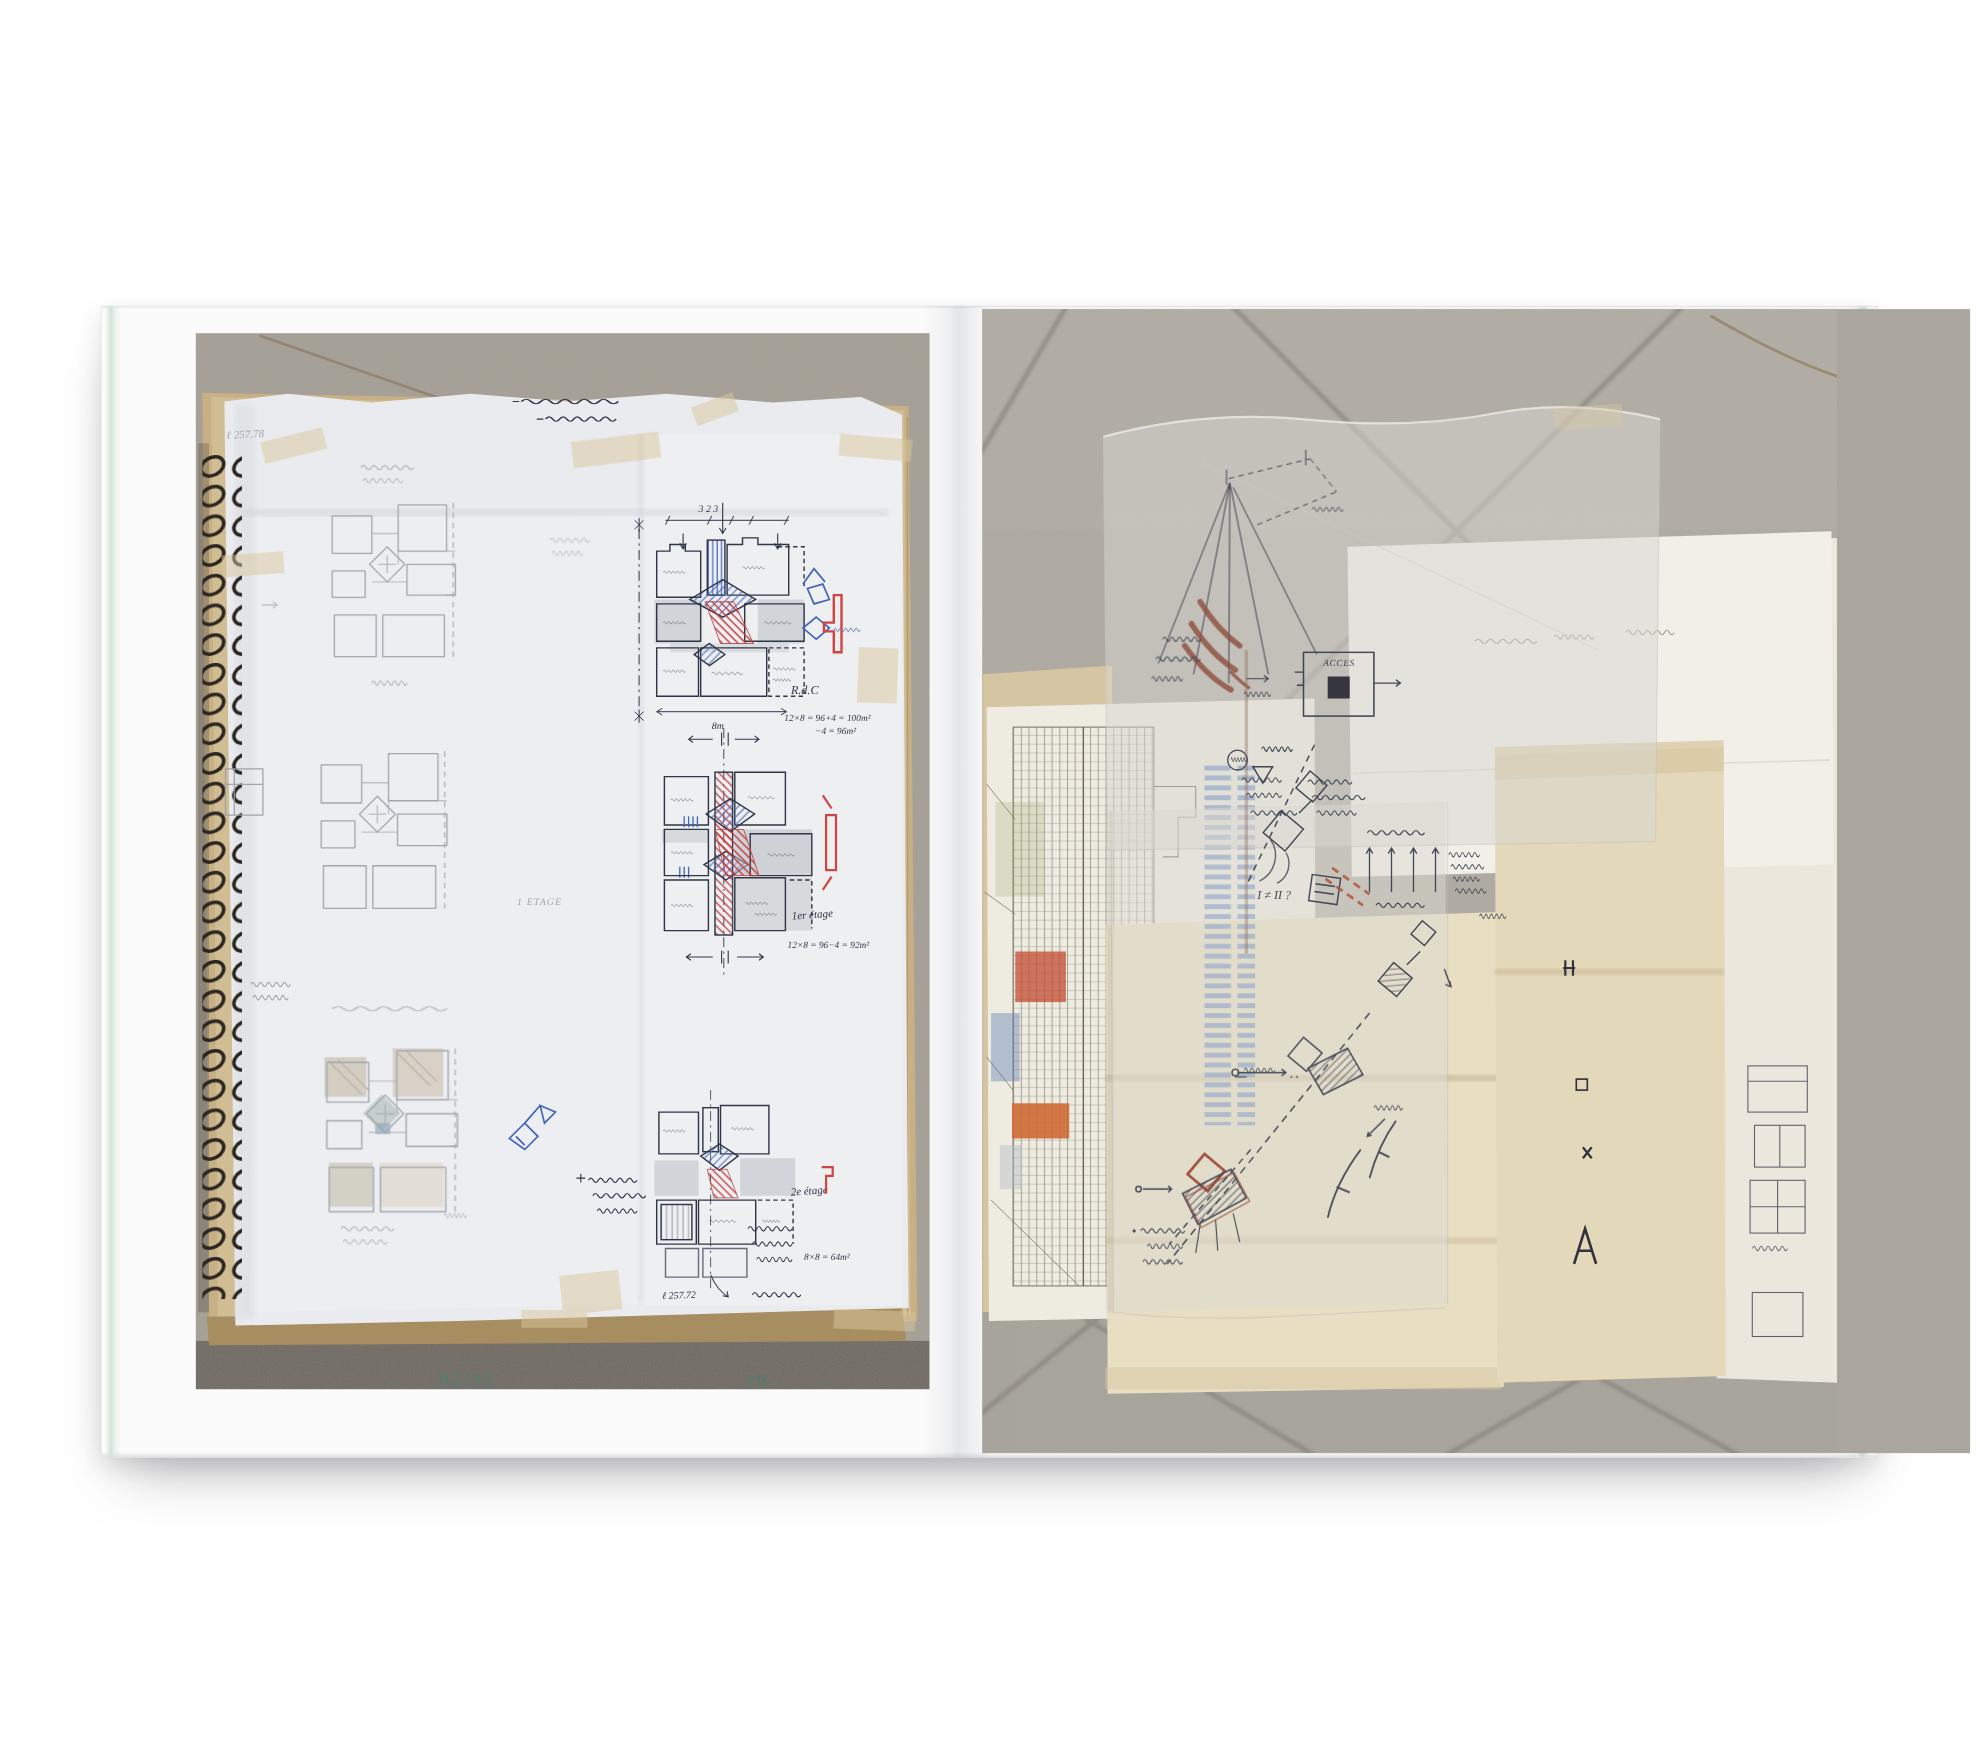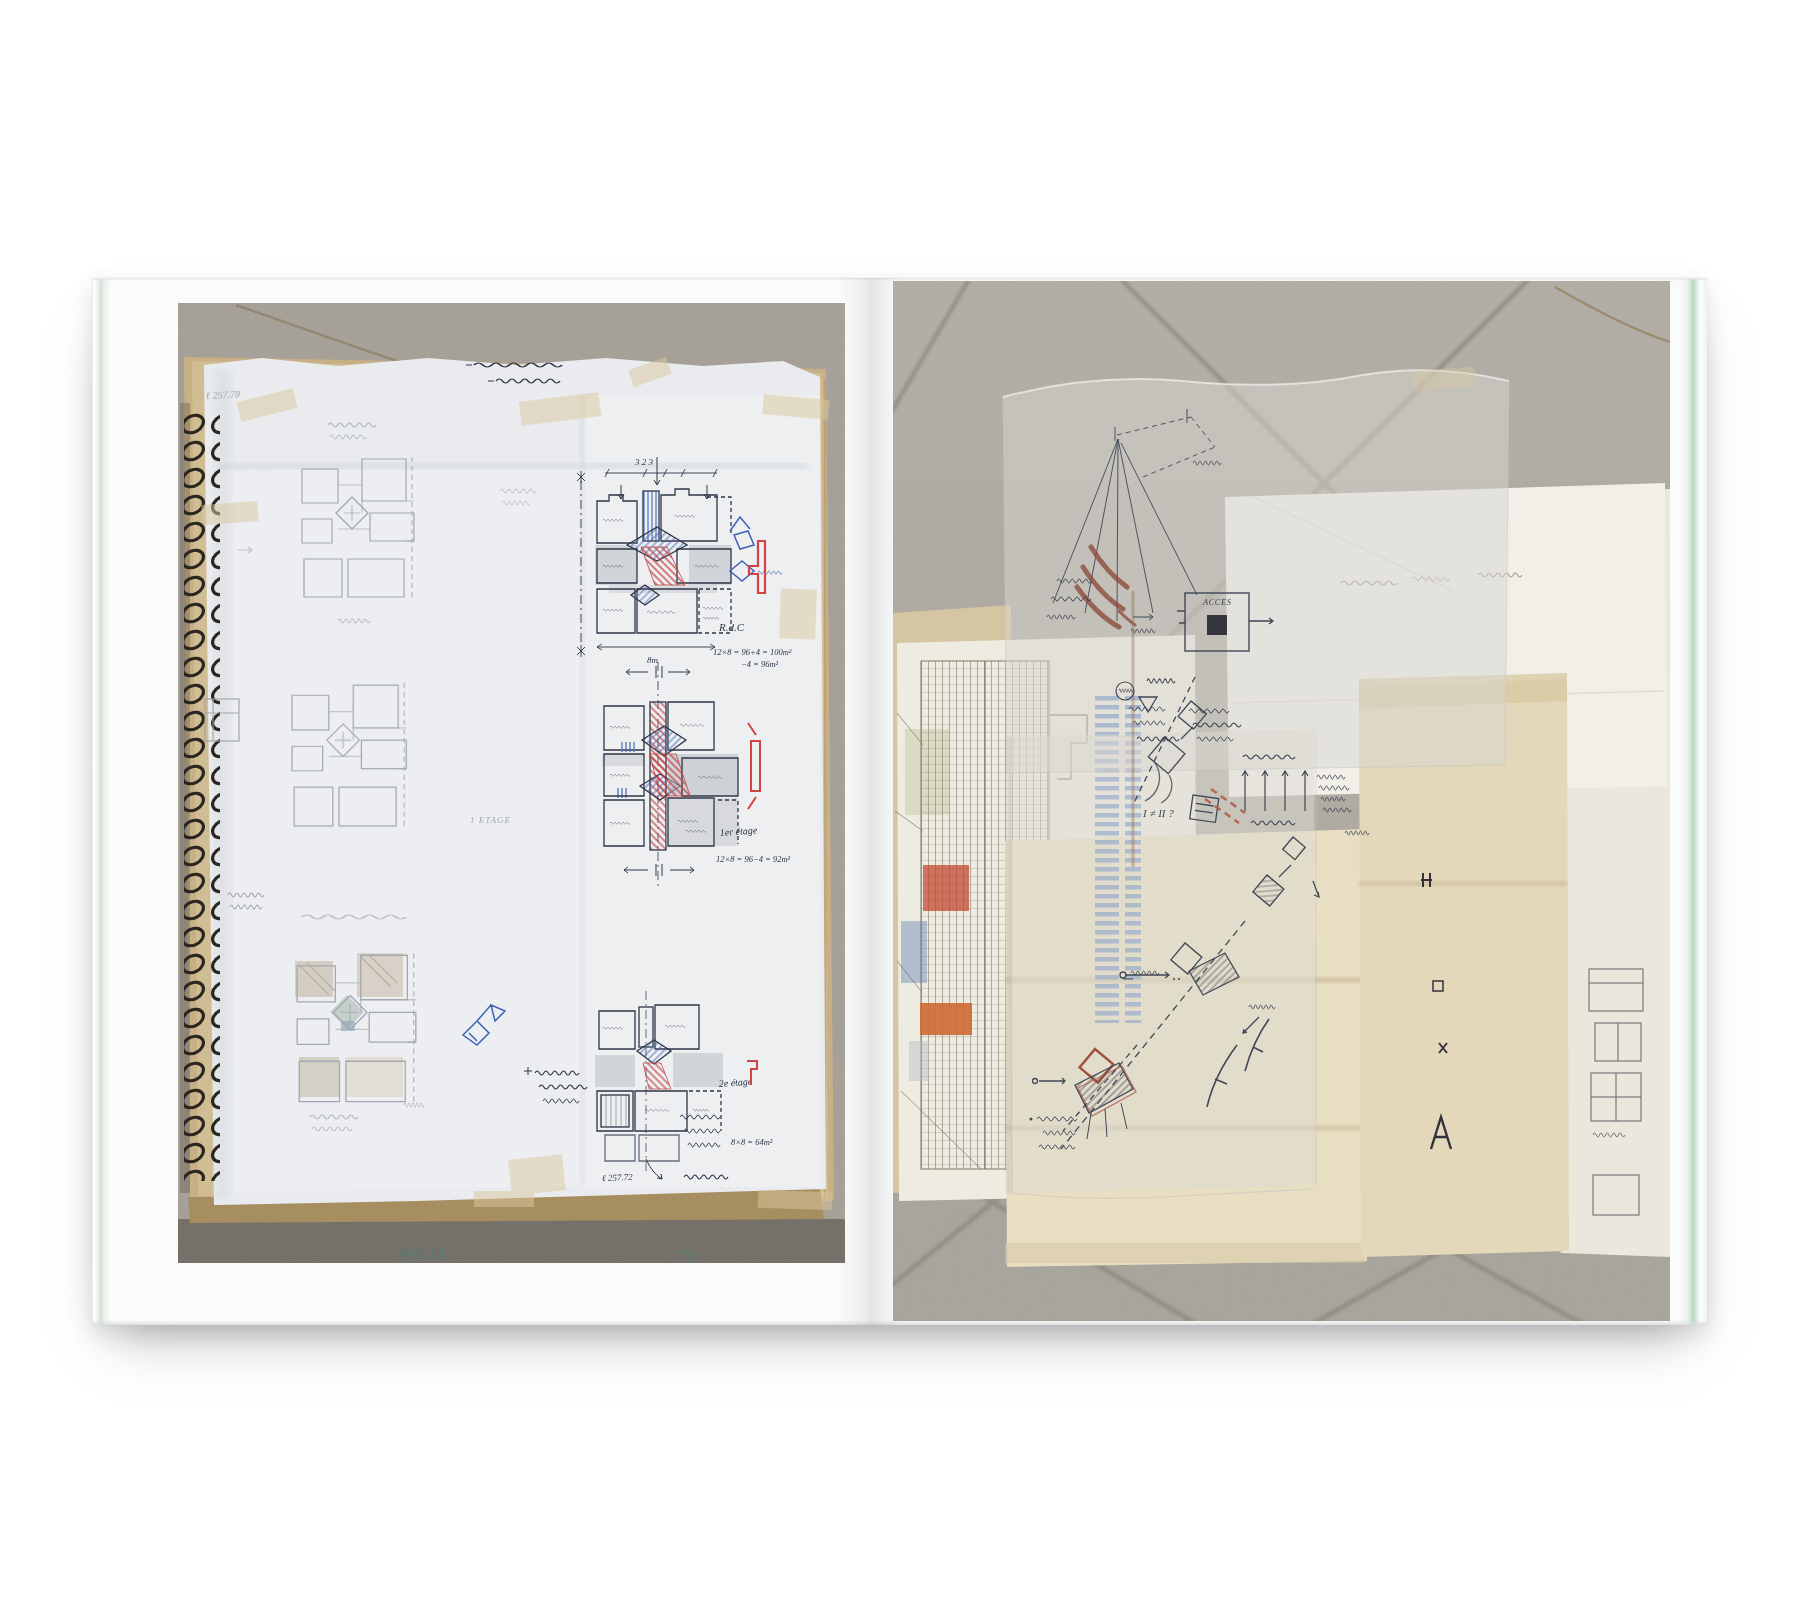--- a/index.html
+++ b/index.html
@@ -13,21 +13,21 @@
   .fedge-r{position:absolute;right:0;top:0;width:37px;height:100%;
         background:linear-gradient(270deg,#f1f2f1 0,#fdfdfd 7px,#d2e6d8 11px,#b8d7c4 14px,#eaf2ec 19px,#fbfbfc 30px);}
   .tedge{position:absolute;left:0;top:0;width:100%;height:3px;
         background:linear-gradient(180deg,#e3e5e4,rgba(255,255,255,0));}
   .bedge{position:absolute;left:0;bottom:0;width:100%;height:5px;
         background:linear-gradient(0deg,#dddfde,rgba(255,255,255,0));}
   .gutter{position:absolute;left:745px;top:0;width:64px;height:100%;
         background:linear-gradient(90deg,rgba(120,125,130,0) 0,rgba(120,125,130,.10) 42%,rgba(110,115,120,.16) 52%,rgba(120,125,130,0) 100%);}
   .photo{position:absolute;overflow:hidden;background:#aaa69d;}
   .photo-left{left:86px;top:25px;width:667px;height:960px;}
-  .photo-right{left:801px;top:3px;width:777px;height:1040px;}
+  .photo-right{left:801px;top:3px;width:898px;height:1040px;}
   .caption{position:absolute;color:#507f72;font-size:17px;letter-spacing:2px;z-index:6;line-height:1;}
   svg{display:block;}
 </style>
 </head>
 <body>
 
 <div class="book">
   <div class="fedge-l"></div>
   <div class="fedge-r"></div>
   <div class="tedge"></div>
@@ -483,15 +483,15 @@
         <use href="#Rsq" transform="translate(144,836) scale(1.0,1)"></use>
         <use href="#Rsq" transform="translate(150,850) scale(.8,1)"></use>
         <use href="#Rsq" transform="translate(146,864) scale(.9,1)"></use>
         <use href="#Rsq" transform="translate(238,690) scale(.7,1)"></use>
         <path d="M230,698 h10"></path>
       </g>
     </g>
   </svg>
   </div>
 
-  <div class="caption" style="left:308px;top:968px">99/21</div>
+  <div class="caption" style="left:308px;top:968px">82/35</div>
   <div class="caption" style="left:586px;top:970px">70</div>
 </div>
 
 </body></html>

